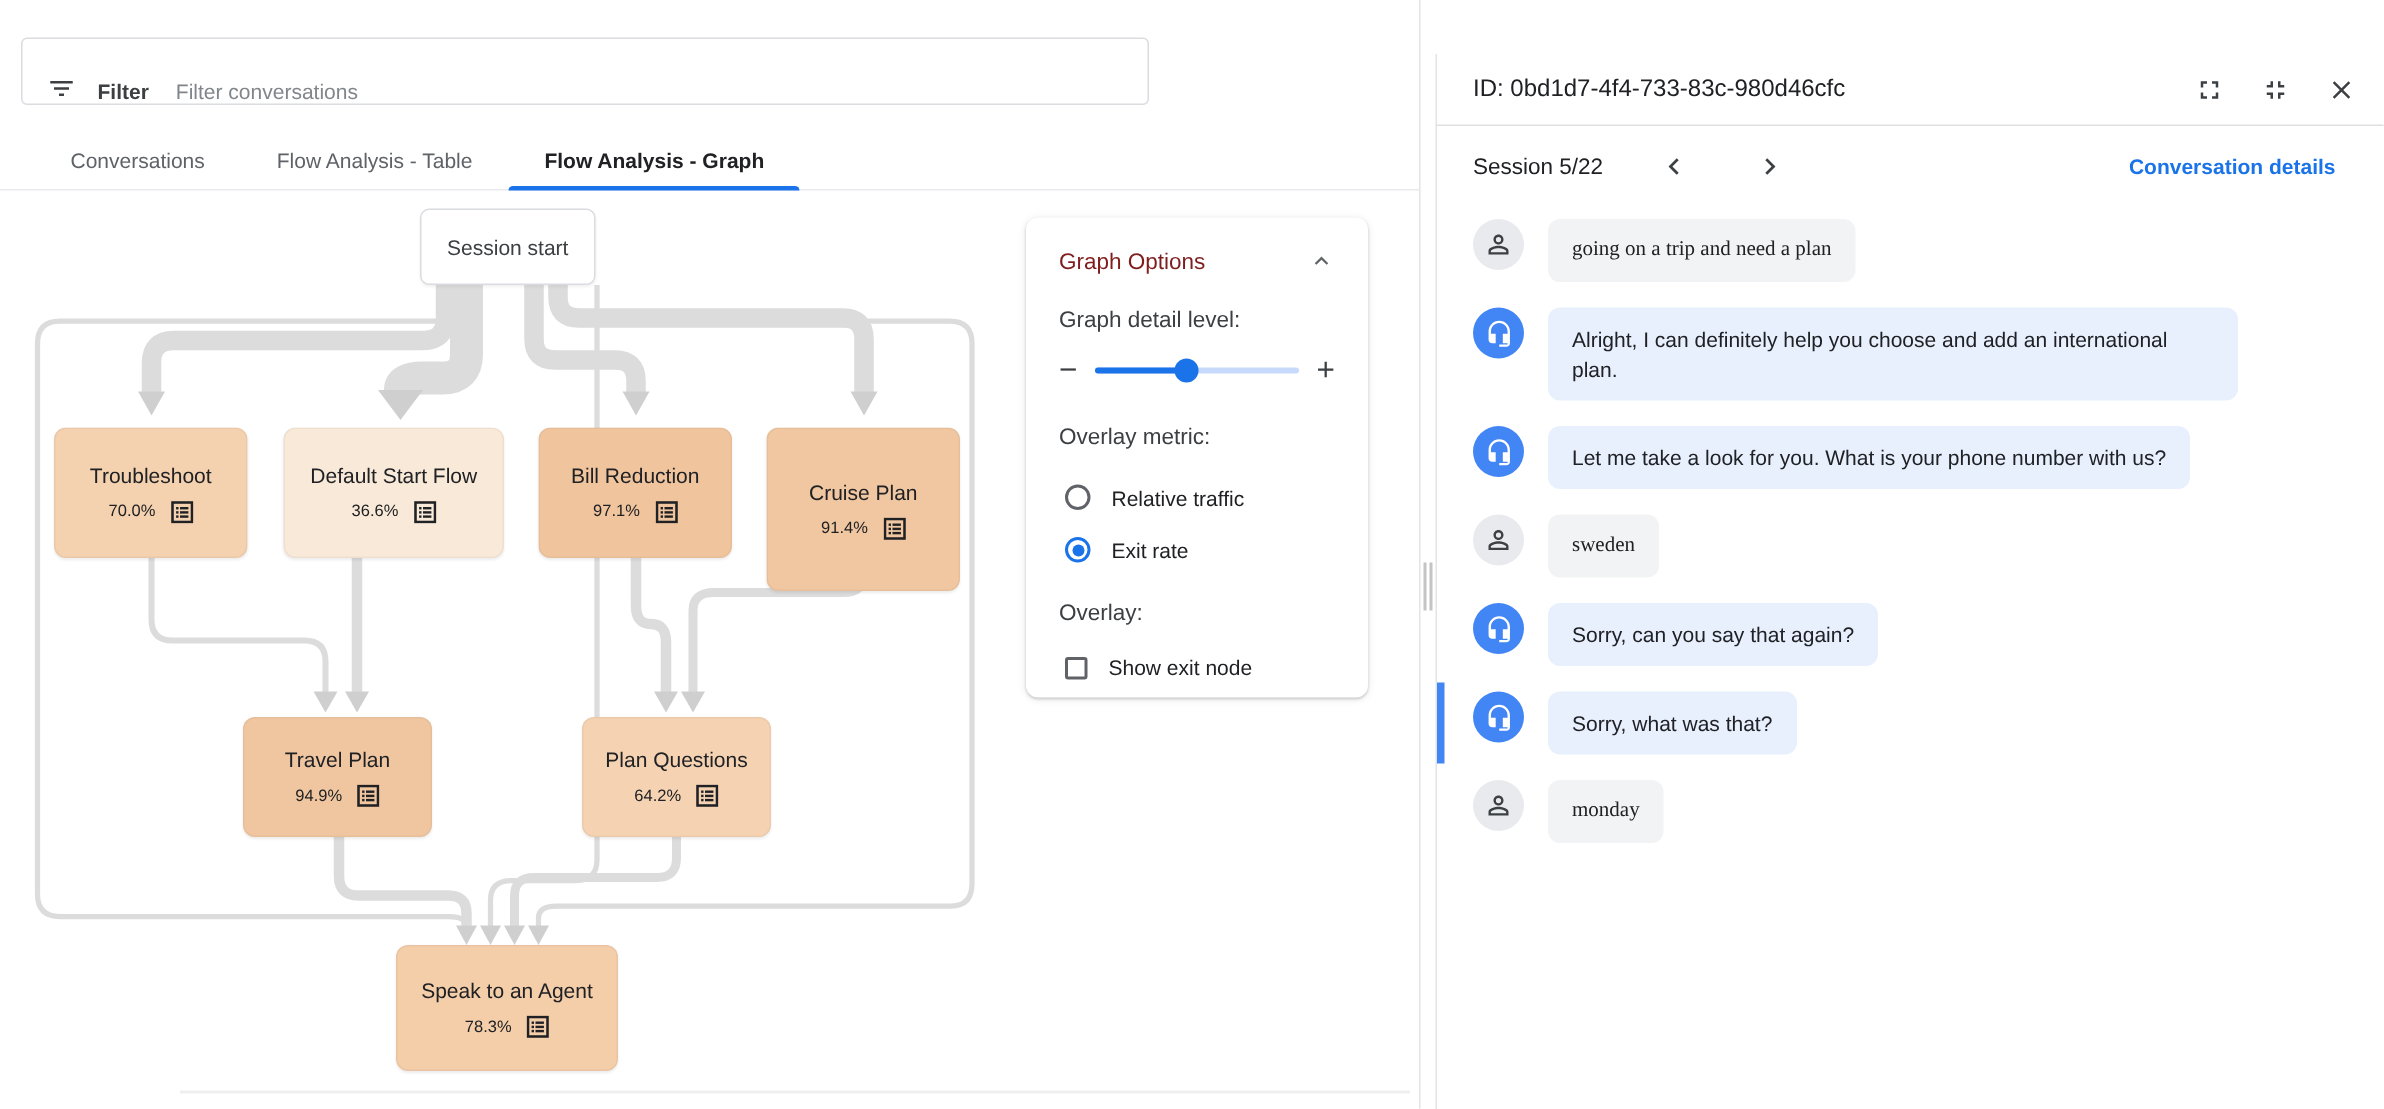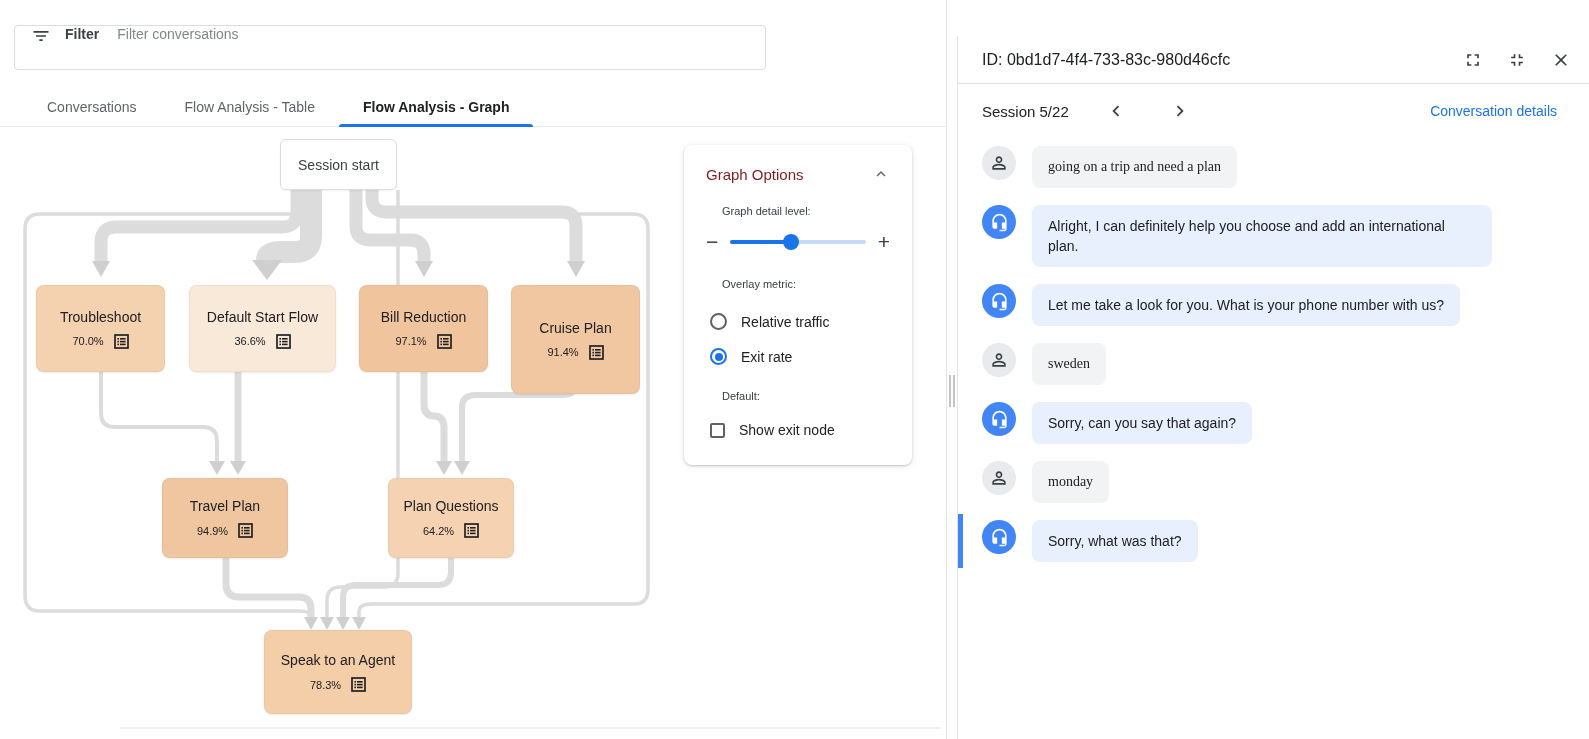--- a/index.html
+++ b/index.html
@@ -3,21 +3,21 @@
 <meta charset="utf-8">
 <style>
   * { box-sizing: border-box; margin: 0; padding: 0; }
   html,body { width:1589px; height:739px; overflow:hidden; background:#fff;
     font-family:"Liberation Sans", sans-serif; color:#202124; }
 
   
   .left-panel { position:absolute; left:0; top:0; width:947px; height:739px; background:#fff;
     border-right:1px solid #e3e3e3; }
   .filter-bar { position:absolute; left:14px; top:25px; width:752px; height:45px;
-    border:1px solid #dadce0; border-radius:4px; display:flex; align-items:flex-start; padding:0 16px; }
+    border:1px solid #dadce0; border-radius:4px; display:flex; align-items:flex-end; padding:0 16px; }
   .filter-bar .ficon { width:20px; height:20px; margin-right:14px; flex:0 0 auto; }
   .filter-label { font-weight:bold; font-size:14px; color:#3c4043; margin-right:18px; }
   .filter-input { border:none; outline:none; flex:1; font-size:14px; font-family:inherit; color:#202124; background:transparent; }
   .filter-input::placeholder { color:#80868b; }
 
   .tabs { position:absolute; left:0; top:88px; width:947px; height:39px;
     border-bottom:1px solid #e8eaed; display:flex; align-items:stretch; padding-left:23px; }
   .tab { display:flex; align-items:center; padding:0 24px; font-size:14px; color:#5f6368;
     cursor:pointer; position:relative; }
   .tab.active { color:#202124; font-weight:bold; }
@@ -36,21 +36,21 @@
     align-items:center; justify-content:center; gap:9px; cursor:pointer; }
   .flow-node .nlabel { font-size:14px; color:#202124; }
   .flow-node .nmetric { display:flex; align-items:center; gap:10px; }
   .flow-node .npct { font-size:11px; color:#202124; }
 
   
   .gopts { position:absolute; left:684px; top:18px; width:228px; height:320px; background:#fff;
     border-radius:8px; box-shadow:0 1px 2px rgba(0,0,0,.18), 0 1px 6px rgba(0,0,0,.10); padding:20px 22px; }
   .gopts-head { display:flex; justify-content:space-between; align-items:center; margin-bottom:22px; }
   .gopts-title { font-size:15px; color:#7f1d1d; }
-  .glabel { font-size:11px; color:#3c4043; margin-bottom:14px;margin-left:16px; }
+  .glabel { font-size:15px; color:#3c4043; margin-bottom:14px; }
   .slider-row { display:flex; align-items:center; gap:12px; margin-bottom:26px; }
   .sbtn { font-size:21px; color:#3c4043; line-height:1; cursor:pointer; user-select:none; }
   .slider { position:relative; width:110px; height:16px; flex:1; cursor:pointer; }
   .slider .track { position:absolute; top:6px; left:0; right:0; height:4px; border-radius:2px; background:#c8dafc; }
   .slider .fill { position:absolute; top:6px; left:0; width:45%; height:4px; border-radius:2px; background:#1a73e8; }
   .slider .thumb { position:absolute; top:0; left:calc(45% - 8px); width:16px; height:16px;
     border-radius:50%; background:#1a73e8; }
   .radio-row { display:flex; align-items:center; gap:14px; padding:9px 0 9px 4px; font-size:14px; color:#202124; cursor:pointer; }
   .radio { width:17px; height:17px; border-radius:50%; border:2px solid #5f6368; position:relative; flex:0 0 auto; }
   .radio.sel { border-color:#1a73e8; }
@@ -69,21 +69,21 @@
   .right-panel { position:absolute; left:957px; top:0; width:632px; height:739px; background:#fff;
     border-left:1px solid #e3e3e3;margin-top:36px; }
   .rp-header { height:48px; display:flex; align-items:center; border-bottom:1px solid #e0e0e0;
     padding:0 18px 0 24px; }
   .rp-id { font-size:16px; color:#202124; flex:1; }
   .rp-icons { display:flex; align-items:center; gap:24px; }
   .icon-btn { width:20px; height:20px; cursor:pointer; color:#3c4043; }
   .session-row { height:54px; display:flex; align-items:center; padding:0 32px 0 24px; }
   .session-label { font-size:15px; color:#202124; margin-right:36px; }
   .nav-btn { width:22px; height:22px; color:#3c4043; cursor:pointer; margin-right:42px; }
-  .details-link { margin-left:auto; font-size:14px; font-weight:normal; color:#1a73e8; cursor:pointer; }
+  .details-link { margin-left:auto; font-size:14px; font-weight:bold; color:#1a73e8; cursor:pointer; }
 
   .messages { padding:8px 24px; display:flex; flex-direction:column; gap:17px; }
   .msg-row { display:flex; align-items:flex-start; gap:16px; position:relative; }
   .msg-row .hl-bar { display:none; }
   .msg-row.highlighted .hl-bar { display:block; position:absolute; left:-24px; top:-6px; bottom:-6px;
     width:5px; background:#4285f4; }
   .avatar { width:34px; height:34px; border-radius:50%; flex:0 0 auto;
     display:flex; align-items:center; justify-content:center; }
   .avatar.user { background:#e9eaee; color:#3c4043; }
   .avatar.agent { background:#4285f4; color:#fff; }
@@ -280,21 +280,21 @@
       <div id="radios">
           <div class="radio-row">
             <span class="radio"></span>
             <span>Relative traffic</span>
           </div>
           <div class="radio-row">
             <span class="radio sel"></span>
             <span>Exit rate</span>
           </div>
         </div>
-      <div class="glabel gsec" style="margin-top:16px">Default:</div>
+      <div class="glabel gsec" style="margin-top:16px">Overlay:</div>
       <div class="check-row">
         <span class="checkbox"></span>
         <span>Show exit node</span>
       </div>
     </div>
   </div>
 </div>
 
 <div class="drag-handle">
     <span></span>
@@ -362,31 +362,31 @@
         <span class="bubble user">sweden</span>
       </div>
       <div class="msg-row">
         <span class="avatar agent">
           <svg width="19" height="19" viewBox="0 0 24 24">
             <path fill="currentColor" d="M12 1c-4.97 0-9 4.03-9 9v7c0 1.66 1.34 3 3 3h3v-8H5v-2c0-3.87 3.13-7 7-7s7 3.13 7 7v2h-4v8h4v1h-7v2h6c1.66 0 3-1.34 3-3V10c0-4.97-4.03-9-9-9z"></path>
           </svg>
         </span>
         <span class="bubble agent">Sorry, can you say that again?</span>
       </div>
-      <div class="msg-row">
-        <span class="avatar user">
-          <svg width="20" height="20" viewBox="0 0 24 24">
-            <path fill="currentColor" d="M12 5.9a2.1 2.1 0 1 1 0 4.2 2.1 2.1 0 0 1 0-4.2m0 9c2.97 0 6.1 1.46 6.1 2.1v1.1H5.9V17c0-.64 3.13-2.1 6.1-2.1M12 4C9.79 4 8 5.79 8 8s1.79 4 4 4 4-1.79 4-4-1.79-4-4-4zm0 9c-2.67 0-8 1.34-8 4v3h16v-3c0-2.66-5.33-4-8-4z"></path>
-          </svg>
-        </span>
-        <span class="bubble user">monday</span>
-      </div>
       <div class="msg-row highlighted">
         <span class="hl-bar"></span>
         <span class="avatar agent">
           <svg width="19" height="19" viewBox="0 0 24 24">
             <path fill="currentColor" d="M12 1c-4.97 0-9 4.03-9 9v7c0 1.66 1.34 3 3 3h3v-8H5v-2c0-3.87 3.13-7 7-7s7 3.13 7 7v2h-4v8h4v1h-7v2h6c1.66 0 3-1.34 3-3V10c0-4.97-4.03-9-9-9z"></path>
           </svg>
         </span>
         <span class="bubble agent">Sorry, what was that?</span>
       </div>
+      <div class="msg-row">
+        <span class="avatar user">
+          <svg width="20" height="20" viewBox="0 0 24 24">
+            <path fill="currentColor" d="M12 5.9a2.1 2.1 0 1 1 0 4.2 2.1 2.1 0 0 1 0-4.2m0 9c2.97 0 6.1 1.46 6.1 2.1v1.1H5.9V17c0-.64 3.13-2.1 6.1-2.1M12 4C9.79 4 8 5.79 8 8s1.79 4 4 4 4-1.79 4-4-1.79-4-4-4zm0 9c-2.67 0-8 1.34-8 4v3h16v-3c0-2.66-5.33-4-8-4z"></path>
+          </svg>
+        </span>
+        <span class="bubble user">monday</span>
+      </div>
     </div>
 </div>
 
 </body></html>

